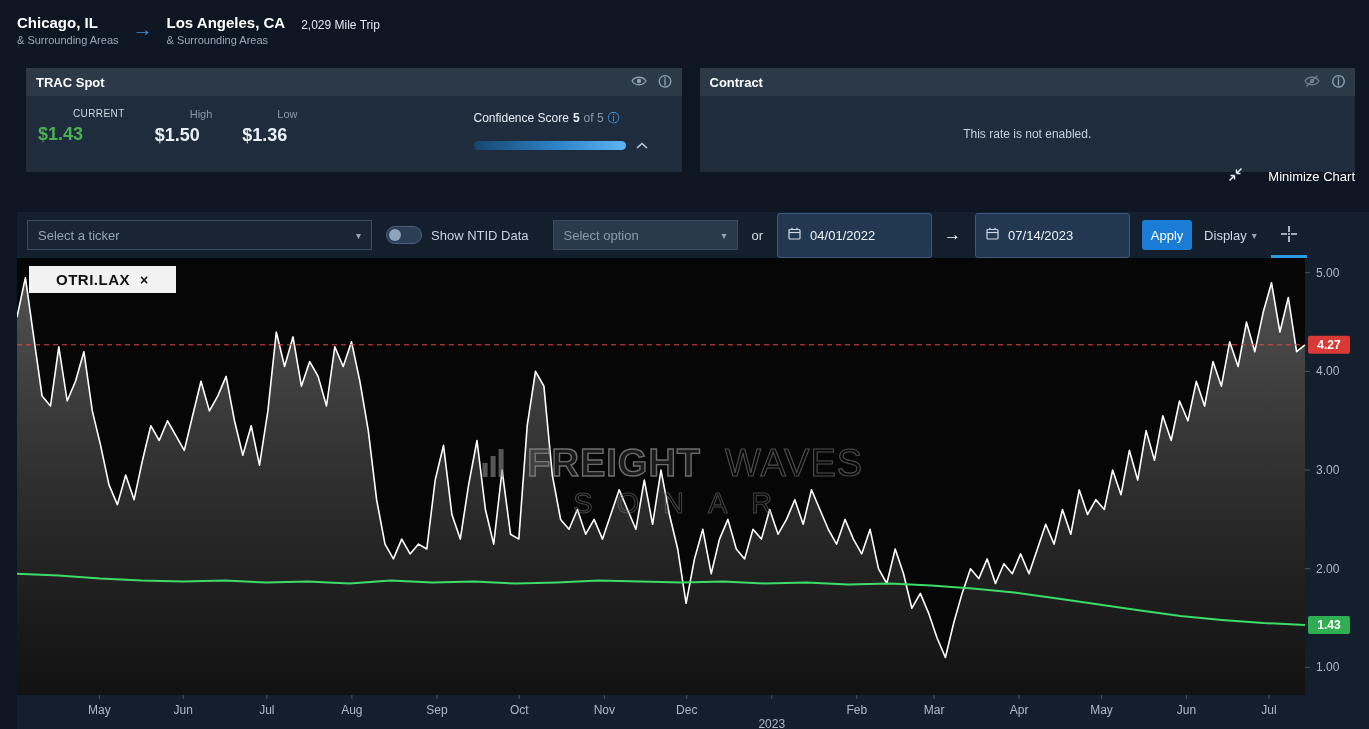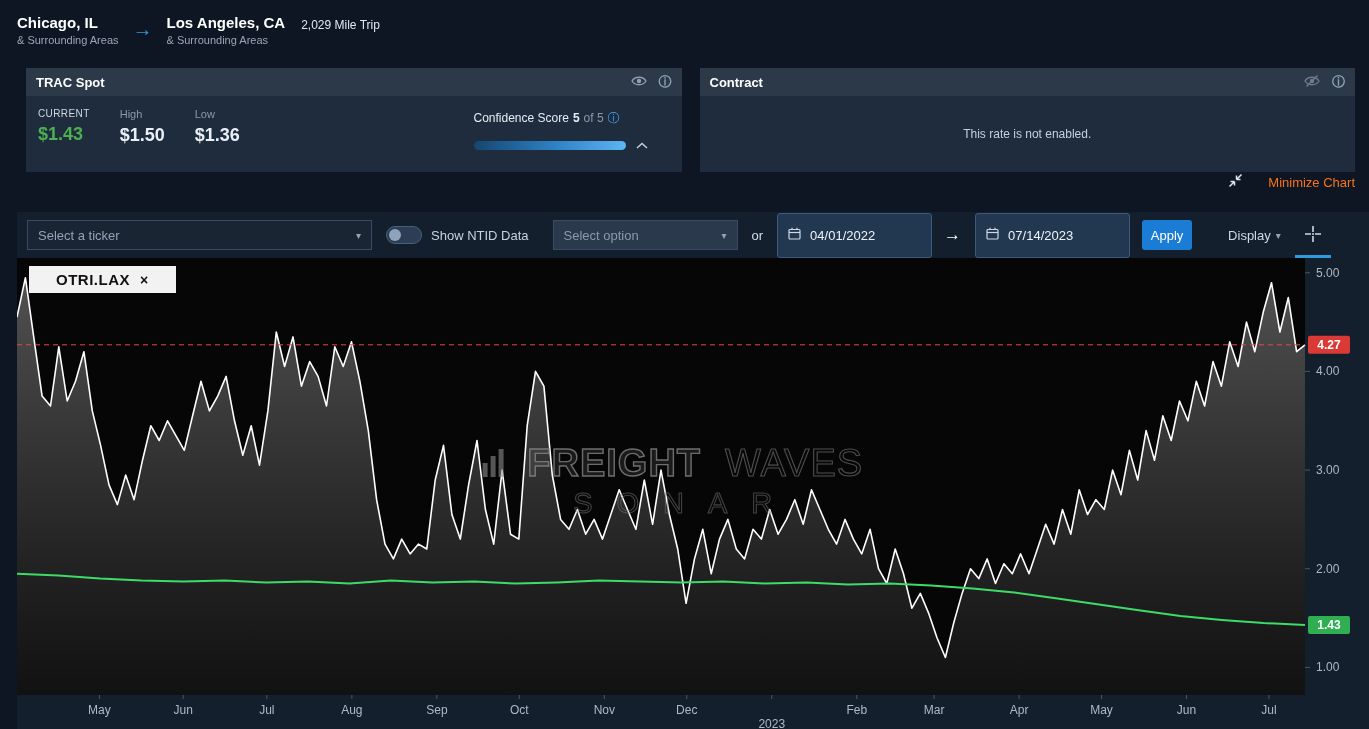--- a/index.html
+++ b/index.html
@@ -20,36 +20,36 @@
   .trip-label { font-size: 12px; color: #dfe7f0; margin: 4px 0 0 16px; }
 
   
   .panels { position: absolute; top: 68px; left: 26px; right: 14px; display: flex; gap: 18px; }
   .panel { flex: 1 1 0; height: 104px; background: #1e2c3e; }
   .panel-header { height: 28px; background: #2b3949; display: flex; align-items: center;
     padding: 0 10px; font-size: 13px; font-weight: bold; color: #ffffff; }
   .panel-header .hdr-icons { margin-left: auto; display: flex; align-items: center; gap: 12px; color: #8fa1b5; }
   .panel-body { height: 76px; padding: 12px; display: flex; }
   .stat { margin-right: 30px; }
-  .stat-label { font-size: 10px; color: #cfd8e3; letter-spacing: .4px; }
+  .stat-label { font-size: 10px; color: #cfd8e3; letter-spacing: .4px; margin-left: 35px; }
   .stat-label.dim { font-size: 11px; color: #8b98a9; letter-spacing: 0; }
   .stat-value { font-size: 18px; font-weight: bold; color: #e9eff6; margin-top: 5px; }
   .stat-value.green { color: #4caf50; }
   .confidence { margin-left: auto; width: 196px; padding-top: 2px; }
   .conf-row { display: flex; align-items: baseline; gap: 4px; font-size: 12px; color: #e6edf5; }
   .conf-of { color: #8b98a9; }
   .conf-info { color: #4aa3f0; font-size: 12px; }
   .conf-bar-row { display: flex; align-items: center; gap: 10px; margin-top: 9px; }
   .conf-bar { width: 152px; height: 9px; border-radius: 5px;
     background: linear-gradient(90deg, #15466f, #2f83c8 55%, #5db5f2); }
   .contract-body { align-items: center; justify-content: center; font-size: 12px; color: #c6d0dc; }
 
   
-  .minimize-row { position: absolute; top: 173px; right: 14px; display: flex;
-    align-items: center; gap: 25px; font-size: 13px; color: #f97316; cursor: pointer; }
+  .minimize-row { position: absolute; top: 167px; right: 14px; display: flex;
+    align-items: center; gap: 25px; font-size: 13px; color: #ffffff; cursor: pointer; }
 
   
   .chart-card { position: absolute; top: 212px; left: 17px; right: 0; bottom: 0; background: #141f2d; }
   .toolbar { height: 46px; display: flex; align-items: center; padding: 0 0 0 10px; }
   .select-box { height: 30px; background: #1a2533; border: 1px solid #394b61; border-radius: 0;
     display: flex; align-items: center; padding: 0 10px; font-size: 13px; color: #93a3b5; cursor: pointer; }
   .ticker-select { width: 345px; }
   .option-select { width: 185px; background: #2a394c; margin-left: 24px; color: #8b99ab; }
   .chev { margin-left: auto; font-size: 10px; color: #93a3b5; }
   .toggle { width: 36px; height: 18px; border-radius: 9px; background: #2c3e53;
@@ -58,21 +58,21 @@
     border-radius: 50%; background: #8fa3ba; }
   .toggle-label { font-size: 13px; color: #c7d2de; margin-left: 9px; }
   .or-label { font-size: 13px; color: #d6dee8; margin-left: 14px; }
   .date-box { width: 155px; height: 45px; background: #223850; border: 1px solid #3b5a7e; border-radius: 3px;
     display: flex; align-items: center; gap: 9px; padding: 0 10px; font-size: 13px; color: #eef3f8;
     margin-left: 14px; cursor: pointer; }
   .between-arrow { color: #ffffff; font-size: 17px; font-weight: bold; margin-left: 12px; }
   .apply-btn { width: 50px; height: 30px; background: #1b7cd6; border: none; border-radius: 3px;
     color: #ffffff; font-size: 13px; margin-left: 12px; cursor: pointer; font-family: inherit; }
   .display-dd { display: flex; align-items: center; gap: 5px; font-size: 13px; color: #cfd9e6;
-    margin-left: 36px; cursor: pointer; }
+    margin-left: 12px; cursor: pointer; }
   .crosshair-btn { margin-left: 14px; width: 36px; height: 46px; display: flex; align-items: center;
     justify-content: center; border-bottom: 3px solid #2e9bdf; cursor: pointer; }
 
   .chart-region { position: absolute; top: 46px; left: 0; right: 0; bottom: 0; }
   #chart-svg { display: block; }
   svg text { font-family: "Liberation Sans", sans-serif; }
 
   .ticker-tag { position: absolute; left: 12px; top: 8px; background: #f2f2f2; color: #111111;
     font-size: 15px; font-weight: bold; padding: 5px 27px; display: flex; align-items: flex-end; gap: 10px;
     letter-spacing: .5px; }

